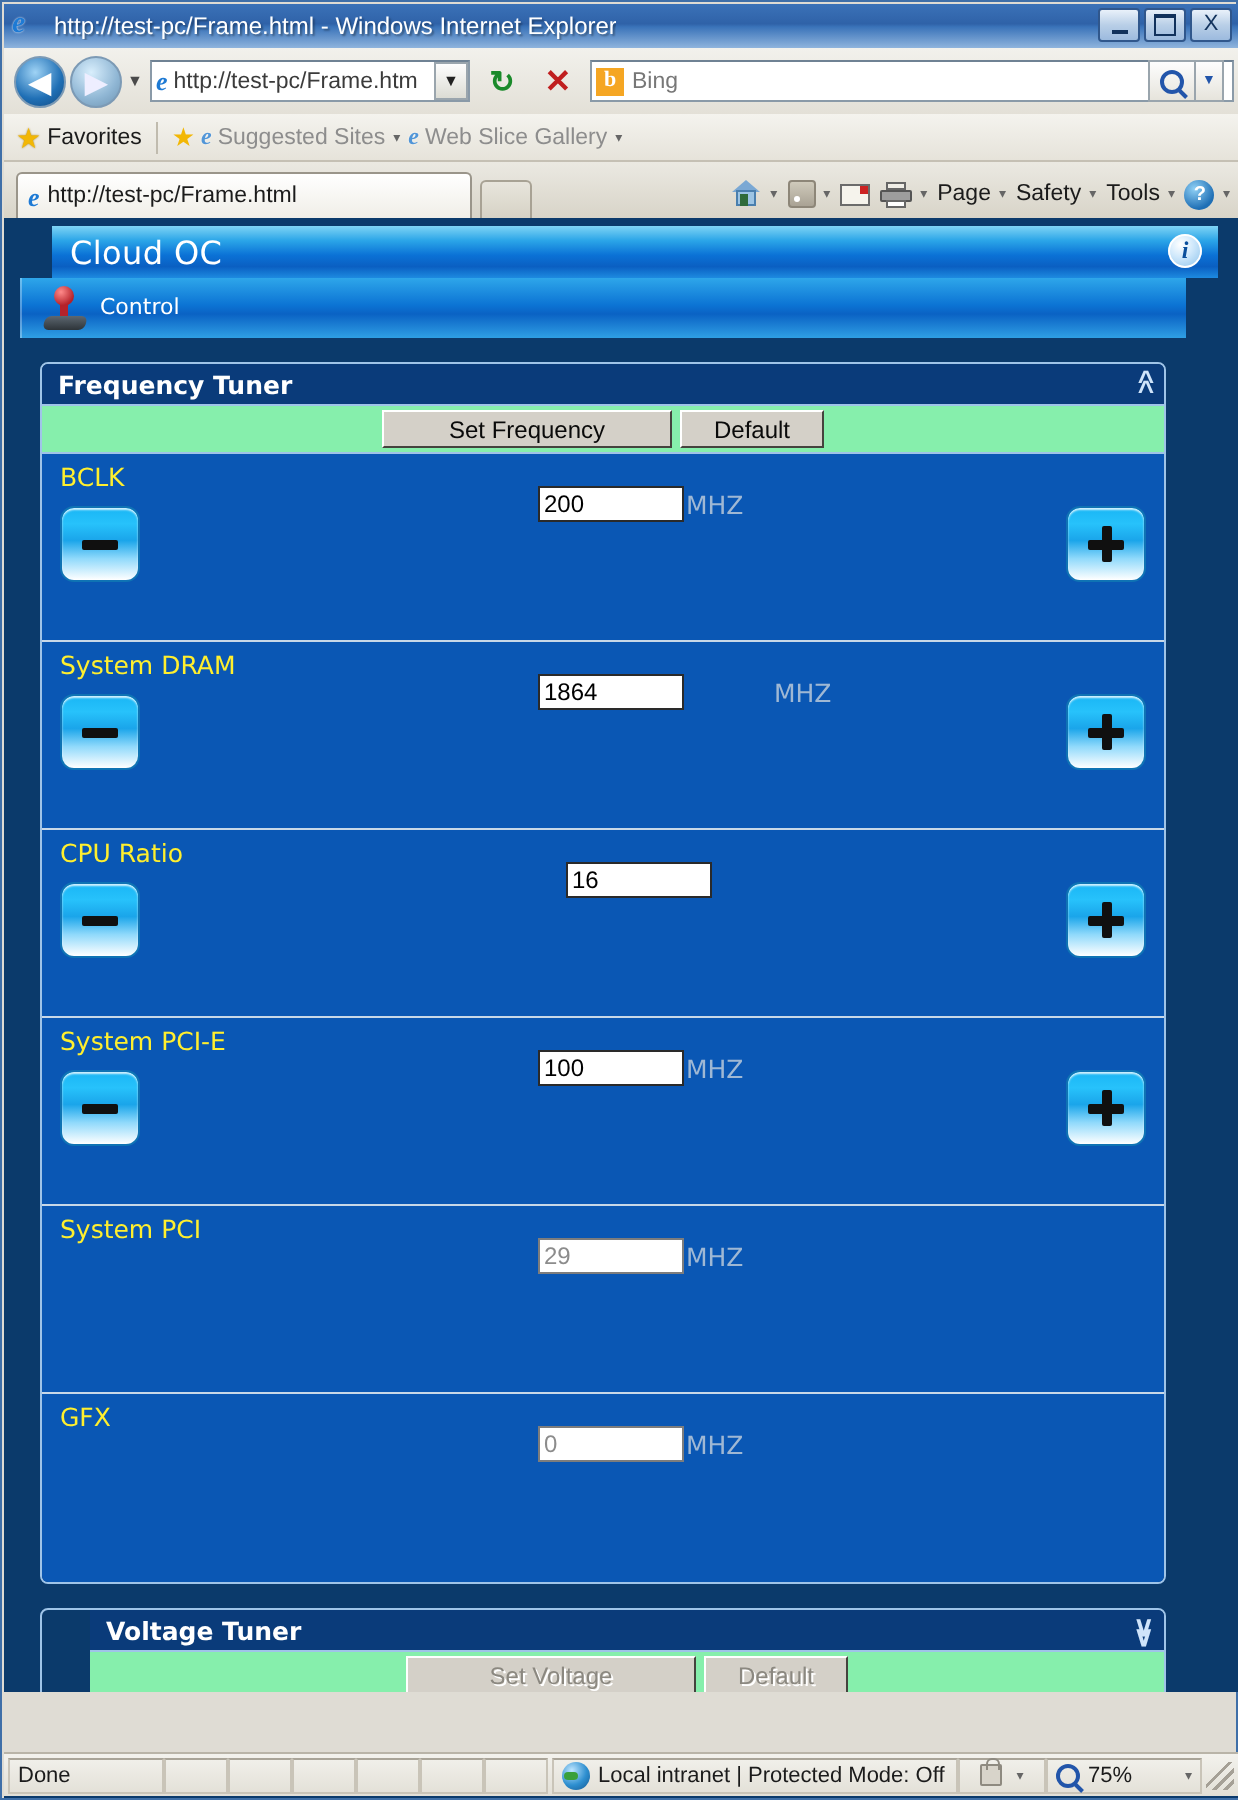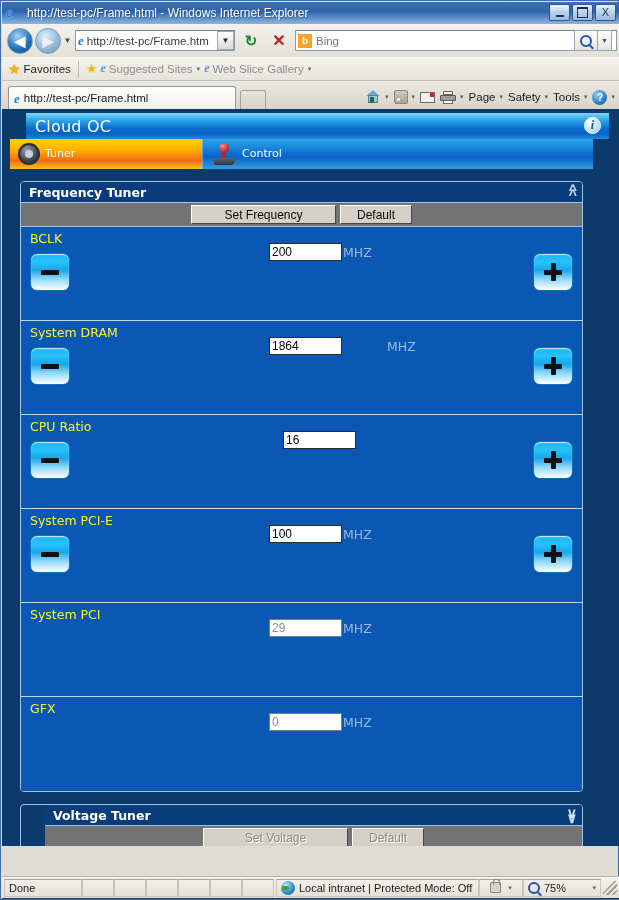--- a/index.html
+++ b/index.html
@@ -249,21 +249,21 @@
   .panel-title{
     height:21px;background:#0a3b7a;
     display:flex;align-items:center;justify-content:space-between;
     padding:0 6px 0 8px;box-sizing:border-box;
     border-bottom:1px solid #9fc4e8;
   }
   .panel-title-text{color:#ffffff;font-weight:bold;font-size:12.5px;font-family:"DejaVu Sans",sans-serif;}
   .chev{color:#cfe4fa;font-size:14px;line-height:10px;font-weight:bold;letter-spacing:-1px;}
   .chev span{display:block;margin-top:-5px;}
   .btnrow{
-    height:24px;background:#737373;
+    height:24px;background:#86efac;
     display:flex;align-items:center;justify-content:center;
     border-bottom:1px solid #9fc4e8;box-sizing:border-box;
   }
   .winbtn95{
     height:19px;background:#d4d0c8;color:#0a0a0a;font-size:12px;
     border:1px solid #868279;
     border-top-color:#ffffff;border-left-color:#ffffff;
     border-right-color:#45433e;border-bottom-color:#45433e;
     display:flex;align-items:center;justify-content:center;
     box-sizing:border-box;font-family:"Liberation Sans",sans-serif;
@@ -468,24 +468,20 @@
 
   <div class="viewport">
     <div class="page">
 
       <div class="oc-header">
         <span class="oc-title">Cloud OC</span>
         <span class="info-badge">i</span>
       </div>
 
       <div class="oc-tabs">
-        <div class="oc-tab active">
-          <span class="wheel-ico"></span>
-          <span class="oc-tab-label">Tuner</span>
-        </div>
         <div class="oc-tab t3">
           <span class="joy-ico">
             <i class="joy-base"></i>
               <i class="joy-stick"></i>
               <i class="joy-ball"></i>
           </span>
           <span class="oc-tab-label">Control</span>
         </div>
       </div>
 

